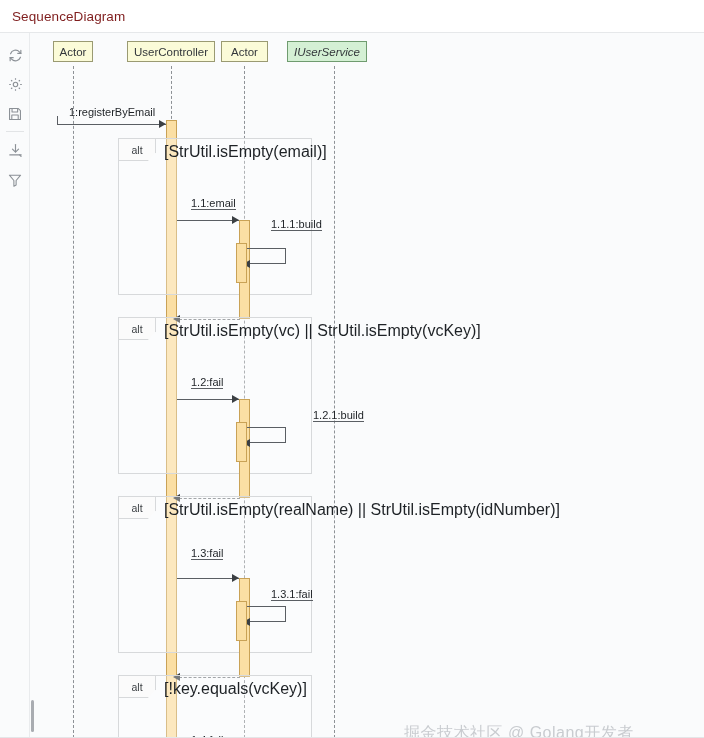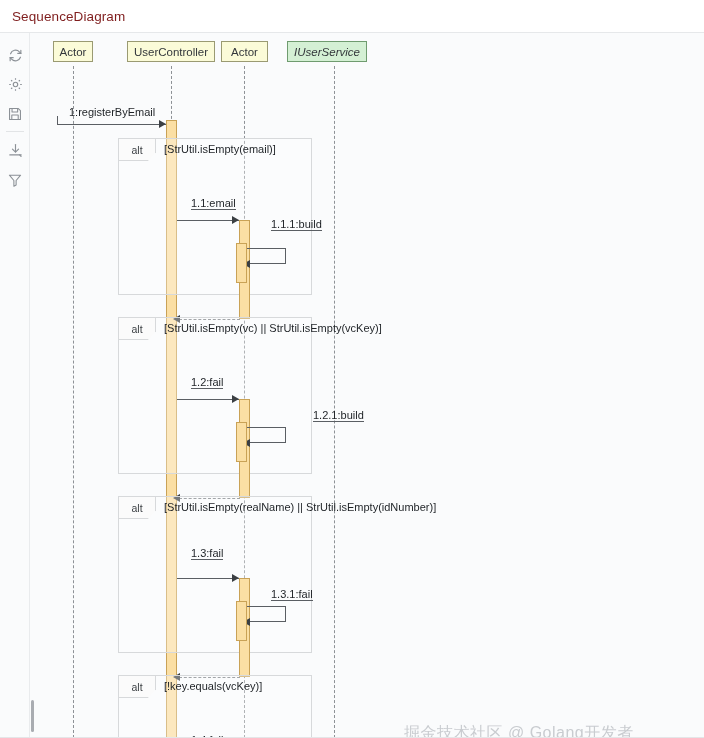--- a/index.html
+++ b/index.html
@@ -83,21 +83,21 @@
   }
   .frag-tag{
     position:absolute;left:0;top:0;width:37px;height:22px;box-sizing:border-box;
     border-right:1px solid #d7d9db;border-bottom:1px solid #d7d9db;
     background:#fbfbfb;
     display:flex;align-items:center;justify-content:center;
     font-size:10.5px;color:#3b3f43;
     clip-path:polygon(0 0,100% 0,100% 60%,78% 100%,0 100%);
   }
   .frag-cond{
-    position:absolute;top:5px;font-size:11px;color:#1e2226;white-space:nowrap;
+    position:absolute;top:5px;font-size:16px;color:#1e2226;white-space:nowrap;
   }
 
   
   .msg-line{position:absolute;height:0;border-top:1.3px solid #5a5e63;}
   .msg-line.dashed{border-top:1.3px dashed #7a7e83;}
   .arrow-r{
     position:absolute;width:0;height:0;
     border-top:4px solid transparent;border-bottom:4px solid transparent;
     border-left:7px solid #3b3f43;
   }

